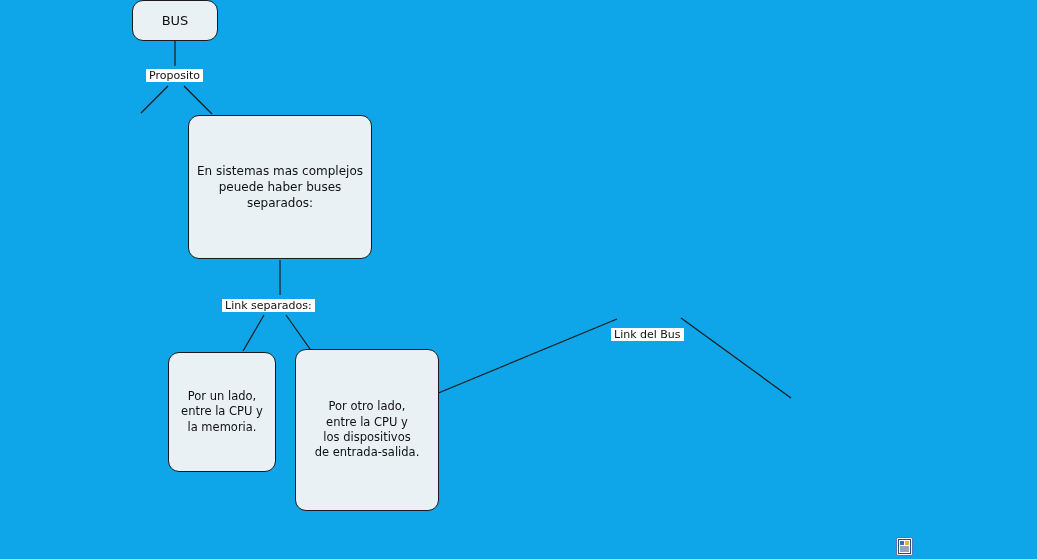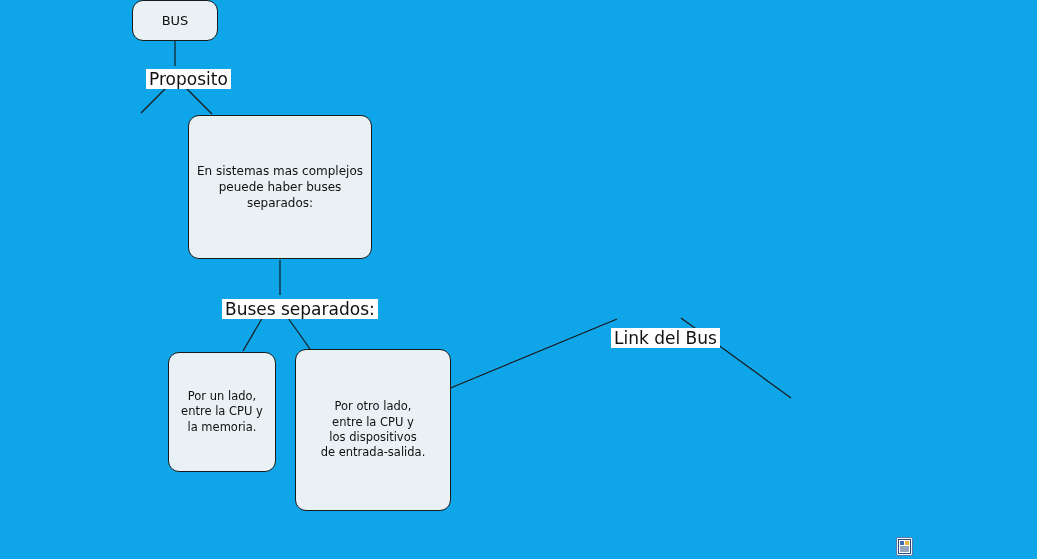--- a/index.html
+++ b/index.html
@@ -44,21 +44,21 @@
     font-size: 13px;
   }
   .node-body {
     font-size: 12px;
   }
   .node-small {
     font-size: 11.5px;
   }
   .edge-label {
     position: absolute;
-    font-size: 17px;
+    font-size: 11px;
     color: #111111;
     white-space: nowrap;
     background: #ffffff;
     padding: 0 3px;
   }
   .link-icon {
     position: absolute;
     width: 17px;
     height: 19px;
     box-sizing: border-box;
@@ -99,21 +99,21 @@
 peuede haber buses
 separados:</span>
   </div>
 
   <div class="node node-small" style="left:168px; top:352px; width:108px; height:120px;">
     <span>Por un lado,
 entre la CPU y
 la memoria.</span>
   </div>
 
-  <div class="node node-small" style="left:295px; top:349px; width:156px; height:162px;">
+  <div class="node node-small" style="left:295px; top:349px; width:144px; height:162px;">
     <span>Por otro lado,
 entre la CPU y
 los dispositivos
 de entrada-salida.</span>
   </div>
 
 
   <div class="link-icon" style="left:896px; top:537px;">
     <svg width="13" height="15" viewBox="0 0 13 15">
       <rect x="0.5" y="0.5" width="12" height="14" fill="#ffffff" stroke="#2b4a7a" stroke-width="1"></rect>
@@ -123,20 +123,20 @@
       <rect x="2" y="9.5" width="9" height="1" fill="#2b4a7a"></rect>
       <rect x="2" y="11.5" width="9" height="1" fill="#2b4a7a"></rect>
     </svg>
   </div>
 
   <div class="edge-label" style="left:146px; top:69px;">
     <span>Proposito</span>
   </div>
 
   <div class="edge-label" style="left:222px; top:299px;">
-    <span>Buses separados:</span>
+    <span>Link separados:</span>
   </div>
 
   <div class="edge-label" style="left:611px; top:304px;margin-top:24px;">
     <span>Link del Bus</span>
   </div>
 
 </div>
 
 </body></html>

